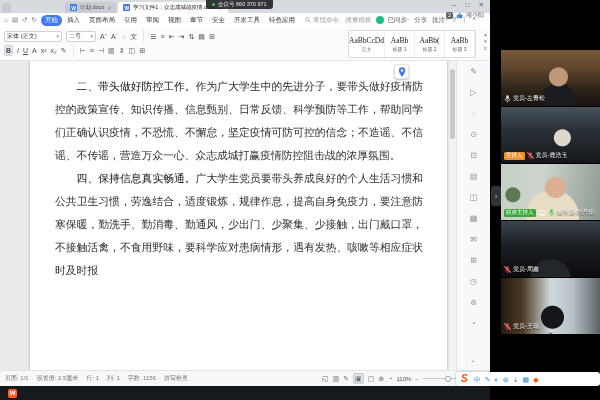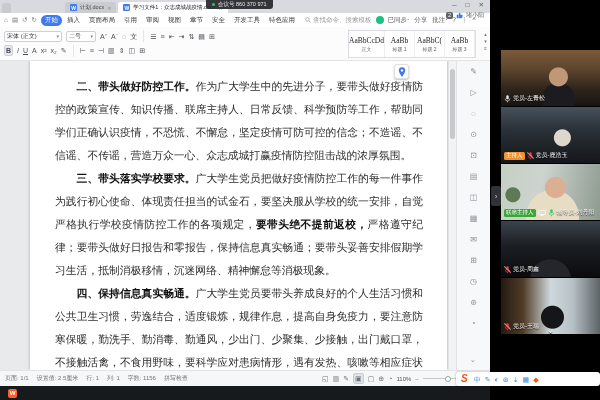--- a/index.html
+++ b/index.html
@@ -64,21 +64,21 @@
              border:1px solid #e0e0e0;border-radius:3px;box-shadow:0 1px 2px rgba(0,0,0,.25);
              display:flex;align-items:center;justify-content:center;}
   .pin-float svg{width:8px;height:10px;}
   
   .docarea{position:absolute;left:0;top:61px;width:448px;height:309px;background:#e8eaec;overflow:hidden;}
   .page{position:absolute;left:30px;top:0;width:417px;height:309px;background:#fff;
         box-shadow:0 0 3px rgba(0,0,0,.28);}
   .doctext{position:absolute;left:25px;right:24px;top:14px;font-family:"Liberation Serif",serif;
            font-size:10.8px;line-height:23px;color:#2d2d2d;text-align:justify;}
   .docp{margin:0;text-indent:21.6px;}
-  .bold{font-weight:bold;color:#101010;}
+  .bold{font-weight:normal;color:#101010;}
   .vscroll{position:absolute;left:448px;top:61px;width:8px;height:309px;background:#f2f3f4;border-left:1px solid #e4e4e4;}
   .vthumb{position:absolute;left:1px;top:8px;width:5px;height:70px;background:#c6cacd;border-radius:3px;}
   .sidetools{position:absolute;left:456px;top:61px;width:34px;height:309px;background:#f7f8f9;
              border-left:1px solid #e4e4e4;display:flex;flex-direction:column;align-items:center;padding-top:6px;}
   .sidetools .gi{font-size:8px;color:#8a8f94;height:21px;}
   .side-chevron{position:absolute;left:462px;top:356px;width:22px;text-align:center;font-size:7px;color:#8a8f94;}
   
   .statusbar{position:absolute;left:0;top:370px;width:490px;height:16px;background:#f6f7f8;
              border-top:1px solid #e2e3e5;display:flex;align-items:center;font-size:6px;color:#777;
              padding:0 5px;gap:8px;}
@@ -284,21 +284,21 @@
             <span class="sample">AaBbCcDd</span>
             <span class="slabel">正文</span>
           </div>
 
           <div class="style-card">
             <span class="sample">AaBb</span>
             <span class="slabel">标题 1</span>
           </div>
 
           <div class="style-card">
-            <span class="sample">AaBbC(</span>
+            <span class="sample">AaBb(</span>
             <span class="slabel">标题 2</span>
           </div>
 
           <div class="style-card">
             <span class="sample">AaBb</span>
             <span class="slabel">标题 3</span>
           </div>
         </div>
       <div class="gal-nav">
         <span>▴</span>
@@ -312,24 +312,21 @@
           <path d="M5 0a4 4 0 0 0-4 4c0 3 4 8 4 8s4-5 4-8a4 4 0 0 0-4-4z" fill="#3f7af0"></path>
           <circle cx="5" cy="4" r="1.5" fill="#fff"></circle>
         </svg>
     </div>
 
     <div class="docarea">
       <div class="page">
         <div class="doctext">
           <p class="docp">
             
-          <span class="bold">二、带头做好防控工作。</span><span>作为广大学生中的先进分子，要带头做好疫情防控的政策宣传、知识传播、联席主持人、日常反馈、科学预防等工作，帮助同学们正确认识疫情，不恐慌、不懈怠，坚定疫情可防可控的信念；不造谣、不信谣、不传谣，营造万众一心、众志成城打赢疫情防控阻击战的浓厚氛围。</span></p>
-          <p class="docp">
-            
-          <span class="bold">三、带头落实学校要求。</span><span>广大学生党员把做好疫情防控工作的每一件事作为践行初心使命、体现责任担当的试金石，要坚决服从学校的统一安排，自觉严格执行学校疫情防控工作的各项规定，</span><span class="bold">要带头绝不提前返校，</span><span>严格遵守纪律；要带头做好日报告和零报告，保持信息真实畅通；要带头妥善安排假期学习生活，抵制消极移情，沉迷网络、精神懈怠等消极现象。</span></p>
+          <span class="bold">二、带头做好防控工作。</span><span>作为广大学生中的先进分子，要带头做好疫情防控的政策宣传、知识传播、信息甄别、日常反馈、科学预防等工作，帮助同学们正确认识疫情，不恐慌、不懈怠，坚定疫情可防可控的信念；不造谣、不信谣、不传谣，营造万众一心、众志成城打赢疫情防控阻击战的浓厚氛围。</span></p>
           <p class="docp">
             
           <span class="bold">四、保持信息真实畅通。</span><span>广大学生党员要带头养成良好的个人生活习惯和公共卫生习惯，劳逸结合，适度锻炼，规律作息，提高自身免疫力，要注意防寒保暖，勤洗手、勤消毒、勤通风，少出门、少聚集、少接触，出门戴口罩，不接触活禽，不食用野味，要科学应对患病情形，遇有发热、咳嗽等相应症状时及时报</span></p>
         </div>
       </div>
     </div>
 
     <div class="vscroll">
       <div class="vthumb"></div>
     </div>

